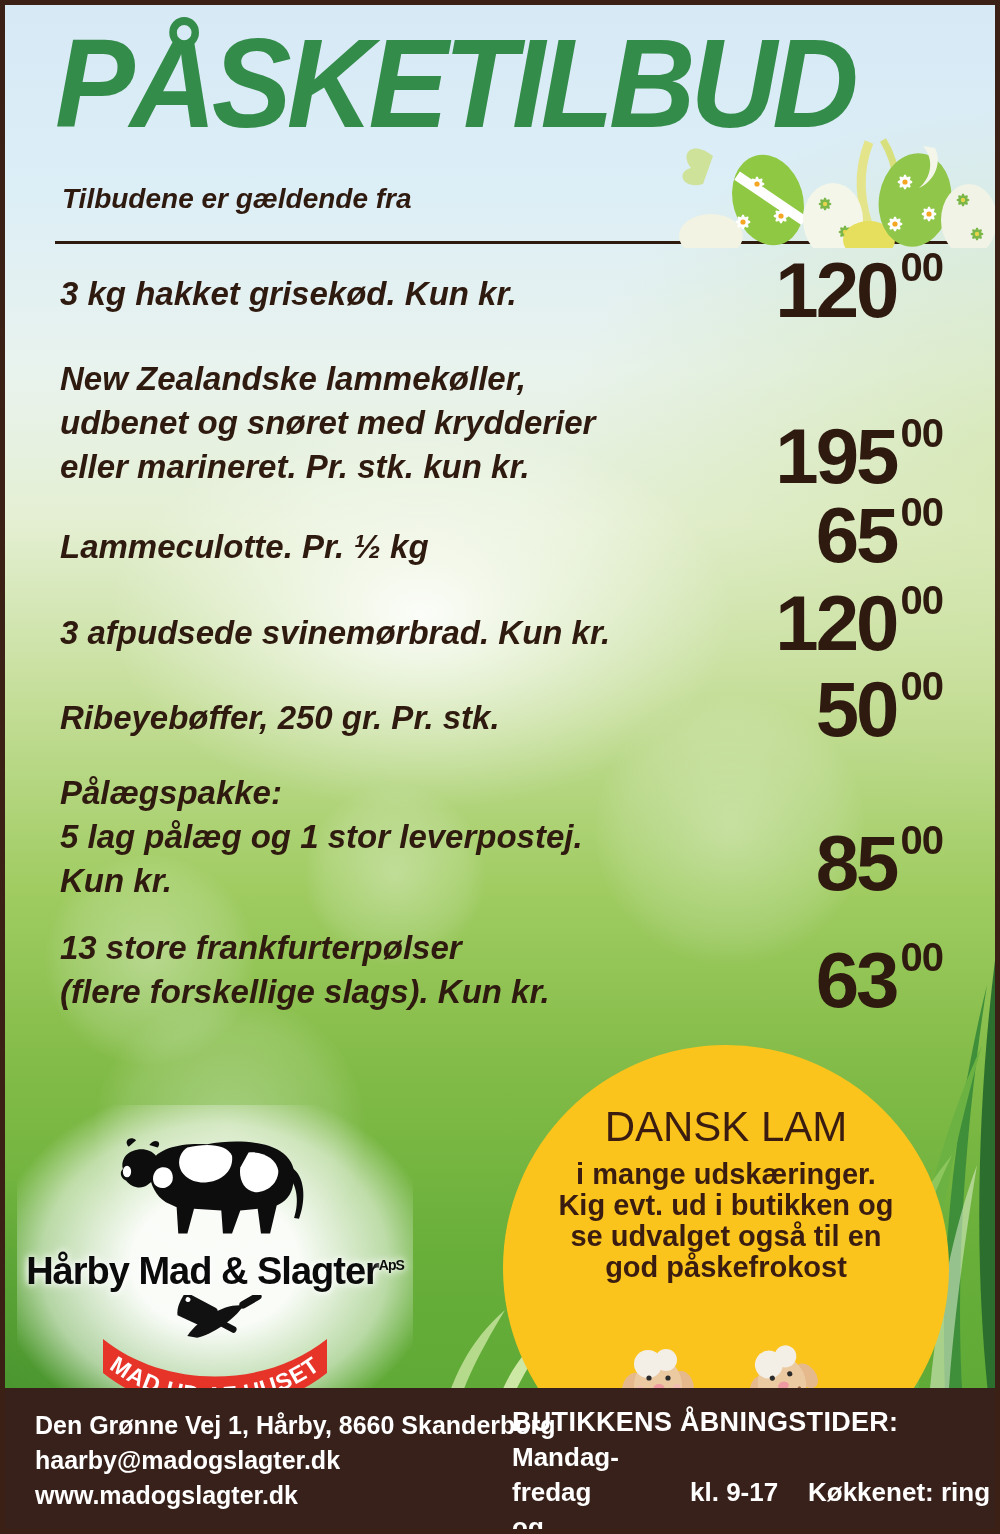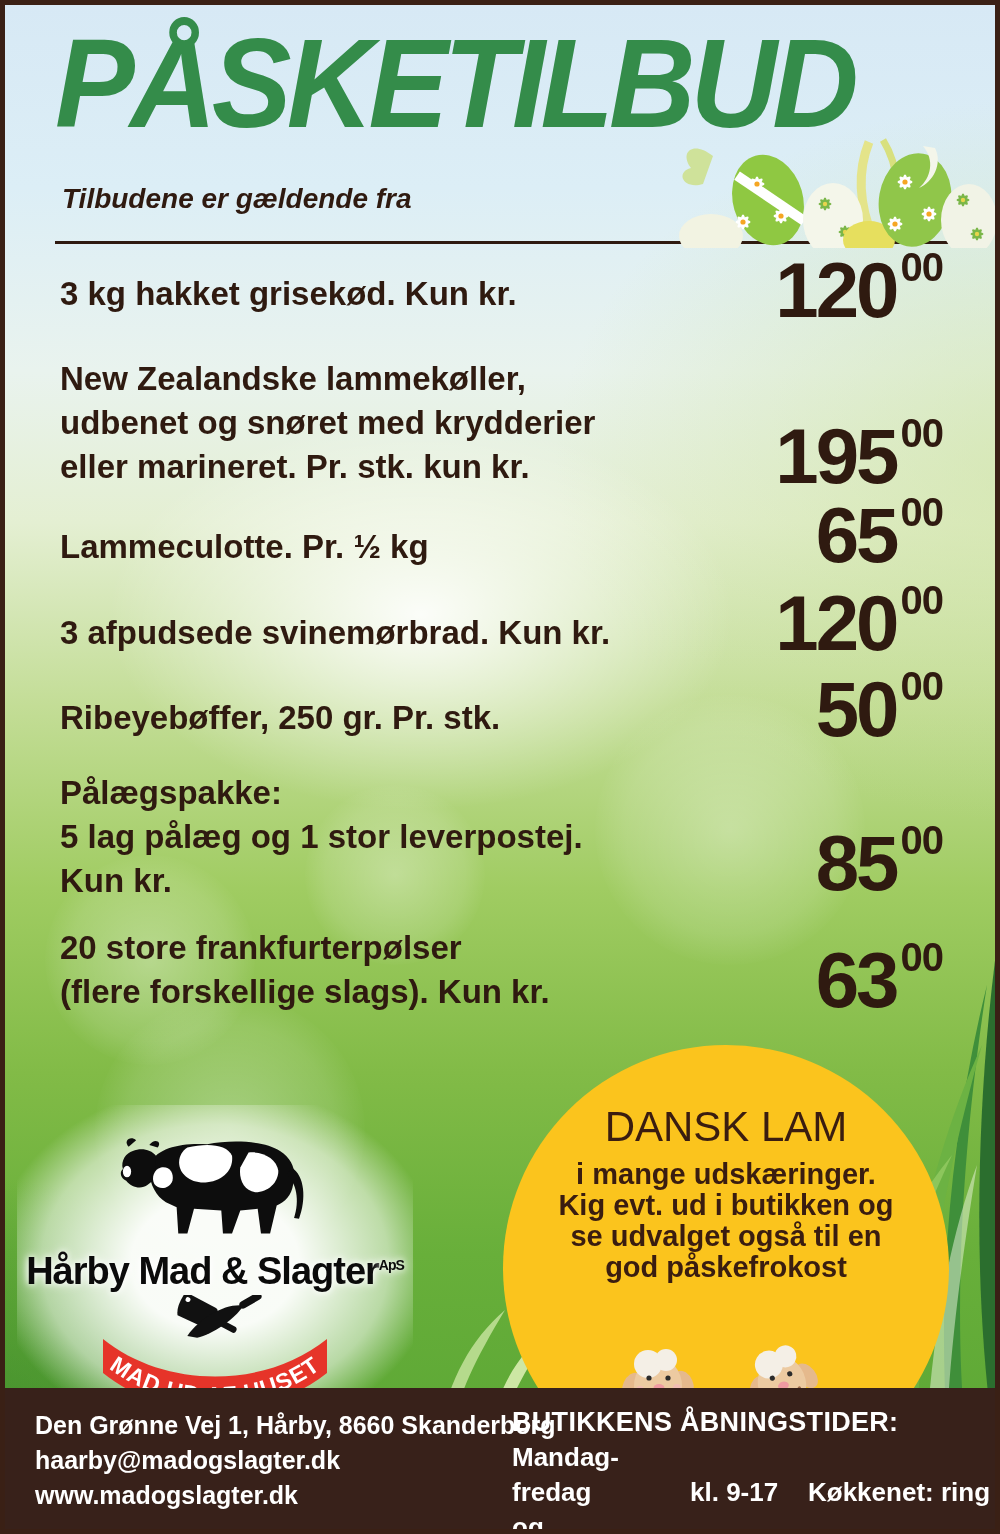--- a/index.html
+++ b/index.html
@@ -29,21 +29,21 @@
   }
   .validity{
     position:absolute;left:57px;top:160px;z-index:3;
     font-size:28px;font-weight:bold;font-style:italic;color:#2f1a10;line-height:36px;margin-top:16px;
   }
   .rule{position:absolute;left:50px;top:236px;width:895px;height:3px;background:#2f1a10;z-index:1;}
   .eggs{position:absolute;left:668px;top:133px;width:325px;height:110px;z-index:2;}
 
   .desc{
     position:absolute;left:55px;z-index:3;max-width:660px;
-    font-weight:bold;font-size:33px;color:#2f1a10;
+    font-style:italic;font-weight:bold;font-size:33px;color:#2f1a10;
     line-height:44px;white-space:pre-line;
   }
   .d1{top:267px}.d2{top:352px}.d3{top:520px}.d4{top:606px}.d5{top:691px}.d6{top:766px}.d7{top:921px}
   .price{
     position:absolute;right:52px;z-index:3;text-align:right;
     font-weight:700;font-size:78px;color:#2f1a10;line-height:1;letter-spacing:-3px;
   }
   .price sup{font-size:40px;vertical-align:top;line-height:1;position:relative;top:-4px;margin-left:4px;letter-spacing:-1px;}
   .p1{top:246px}.p2{top:412px}.p3{top:491px}.p4{top:579px}.p5{top:665px}.p6{top:819px}.p7{top:936px}
 
@@ -156,21 +156,21 @@
   <div class="price p4"><span>120</span><sup>00</sup></div>
 
   <div class="desc d5">Ribeyebøffer, 250 gr. Pr. stk.</div>
   <div class="price p5"><span>50</span><sup>00</sup></div>
 
   <div class="desc d6">Pålægspakke:
 5 lag pålæg og 1 stor leverpostej.
 Kun kr.</div>
   <div class="price p6"><span>85</span><sup>00</sup></div>
 
-  <div class="desc d7">20 store frankfurterpølser
+  <div class="desc d7">13 store frankfurterpølser
 (flere forskellige slags). Kun kr.</div>
   <div class="price p7"><span>63</span><sup>00</sup></div>
 
   <svg class="grass-right" viewBox="0 0 300 502" aria-hidden="true">
     <path d="M295,502 C275,350 280,170 300,20 L300,502 Z" fill="#2b6e2e"></path>
     <path d="M250,502 C240,360 255,200 290,60 C262,240 258,400 268,502 Z" fill="#3f8f3a"></path>
     <path d="M195,502 C205,380 230,240 285,120 C240,280 222,420 220,502 Z" fill="#6cb243"></path>
     <path d="M140,502 C155,410 190,310 255,230 C200,350 172,440 165,502 Z" fill="#8cc65c"></path>
     <path d="M90,502 C110,430 145,370 200,330 C150,410 120,460 112,502 Z" fill="#aad479"></path>
     <path d="M35,502 C55,450 80,415 115,390 C80,450 58,478 52,502 Z" fill="#c3e093"></path>

